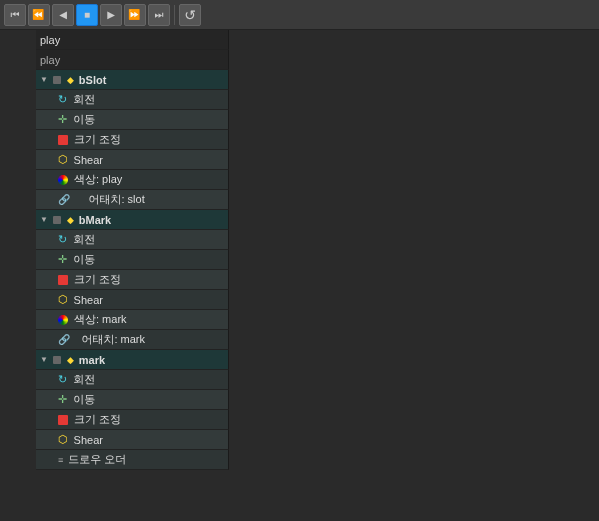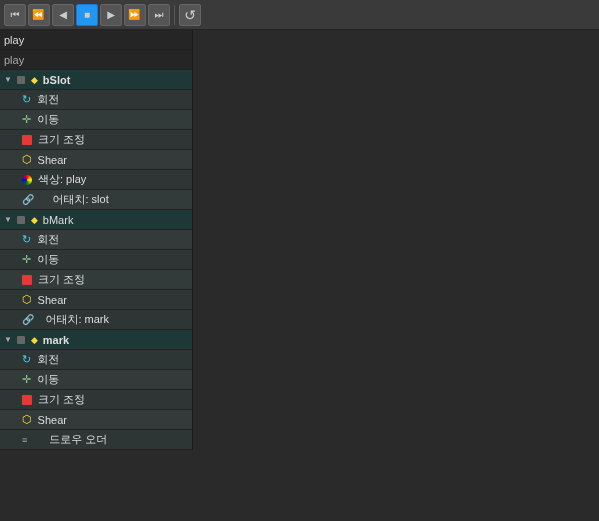--- a/index.html
+++ b/index.html
@@ -33,20 +33,21 @@
       color: #ccc;
       font-size: 10px;
     }
     .tb-btn.active { background: #2196F3; border-color: #1976D2; }
     .tb-sep { width: 1px; height: 20px; background: #555; margin: 0 2px; }
 
     
     #main {
       display: flex;
       height: 364px;
+      padding-left: 36px;
     }
 
     
     .track-container {
       display: flex;
       height: 20px;
     }
     .track-container:nth-child(odd) .left-cell { background: #2e2e2e; }
     .track-container:nth-child(even) .left-cell { background: #333; }
     .track-container:nth-child(odd) .right-cell { background: #3a8a8a; }
@@ -177,21 +178,21 @@
           <span style="color:#bbb;font-size:10px;">🔗</span>
           <span style="margin-left:15px;">어태치: slot</span>
         </div>
         <div class="right-cell" style="background: rgb(58, 144, 144);"></div>
       </div>
       <div class="track-container">
         <div class="left-cell" style="background: rgb(30, 56, 56);">
           <span style="color:#aaa;font-size:8px;margin-right:2px;">▼</span>
           <span style="display:inline-block;width:8px;height:8px;background:#666;border-radius:1px;margin-right:3px;"></span>
           <span style="color:#fdd835;font-size:9px;margin-right:2px;">◆</span>
-          <span style="font-weight:normal;color:#ddd;">bMark</span>
+          <span style="font-weight:bold;color:#ddd;">bMark</span>
         </div>
         <div class="right-cell" style="background: rgb(30, 90, 90);">
           <div class="kf kf-white" style="left: -3px;"></div>
         </div>
       </div>
       <div class="track-container">
         <div class="left-cell" style="background: rgb(51, 58, 58); padding-left: 22px;">
           <span style="color:#4dd0e1;font-size:11px;">↻</span>
           <span style="margin-left:3px;">회전</span>
         </div>
@@ -210,20 +211,27 @@
           <span style="margin-left:3px;">크기 조정</span>
         </div>
         <div class="right-cell" style="background: rgb(58, 144, 144);"></div>
       </div>
       <div class="track-container">
         <div class="left-cell" style="background: rgb(46, 53, 53); padding-left: 22px;">
           <span style="color:#fdd835;font-size:11px;">⬡</span>
           <span style="margin-left:3px;">Shear</span>
         </div>
         <div class="right-cell" style="background: rgb(58, 136, 136);"></div>
+      </div>
+      <div class="track-container">
+        <div class="left-cell" style="background: rgb(51, 58, 58); padding-left: 22px;">
+          <span style="display:inline-block;width:10px;height:10px;border-radius:50%;background:conic-gradient(red,yellow,green,blue,red);"></span>
+          <span style="margin-left:3px;">색상: mark</span>
+        </div>
+        <div class="right-cell" style="background: rgb(58, 144, 144);"></div>
       </div>
       <div class="track-container">
         <div class="left-cell" style="background: rgb(46, 53, 53); padding-left: 22px;">
           <span style="color:#bbb;font-size:10px;">🔗</span>
           <span style="margin-left:8px;">어태치: mark</span>
         </div>
         <div class="right-cell" style="background: rgb(58, 136, 136);"></div>
       </div>
       <div class="track-container">
         <div class="left-cell" style="background: rgb(30, 56, 56);">
@@ -260,18 +268,18 @@
       <div class="track-container">
         <div class="left-cell" style="background: rgb(51, 58, 58); padding-left: 22px;">
           <span style="color:#fdd835;font-size:11px;">⬡</span>
           <span style="margin-left:3px;">Shear</span>
         </div>
         <div class="right-cell" style="background: rgb(58, 144, 144);"></div>
       </div>
       <div class="track-container">
         <div class="left-cell" style="background: rgb(46, 53, 53); padding-left: 22px;">
           <span style="color:#aaa;font-size:9px;">≡</span>
-          <span style="margin-left:19px;">드로우 오더</span>
+          <span style="margin-left:2px;">드로우 오더</span>
         </div>
         <div class="right-cell" style="background: rgb(58, 136, 136);"></div>
       </div>
     </div>
 </div>
 
 </body></html>

